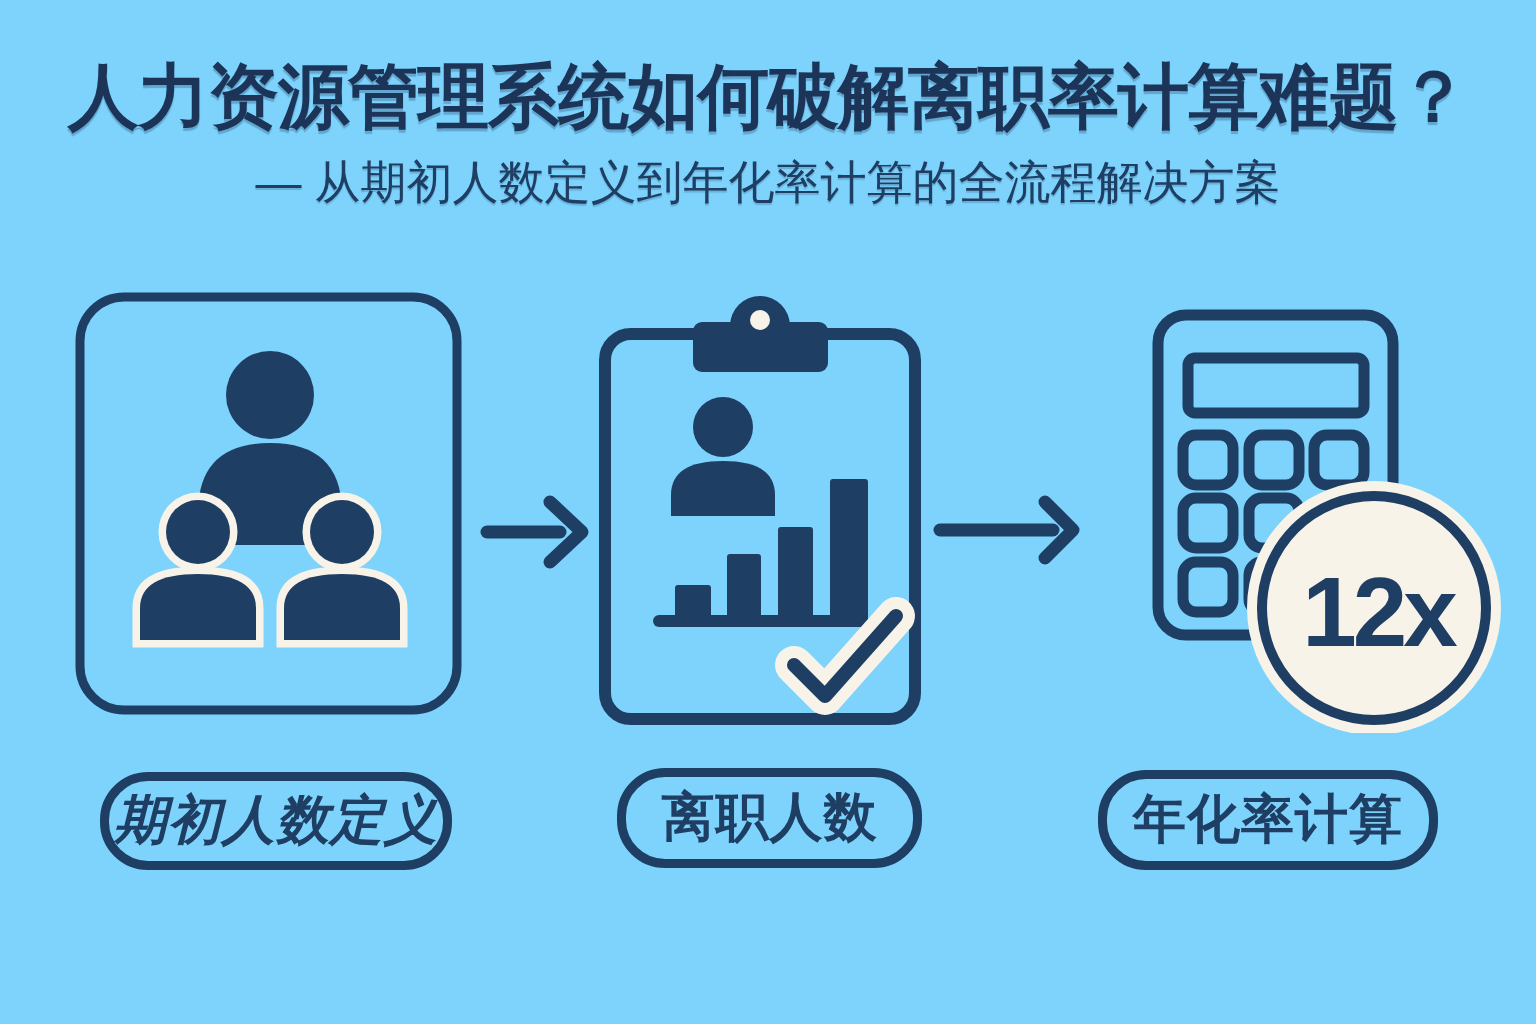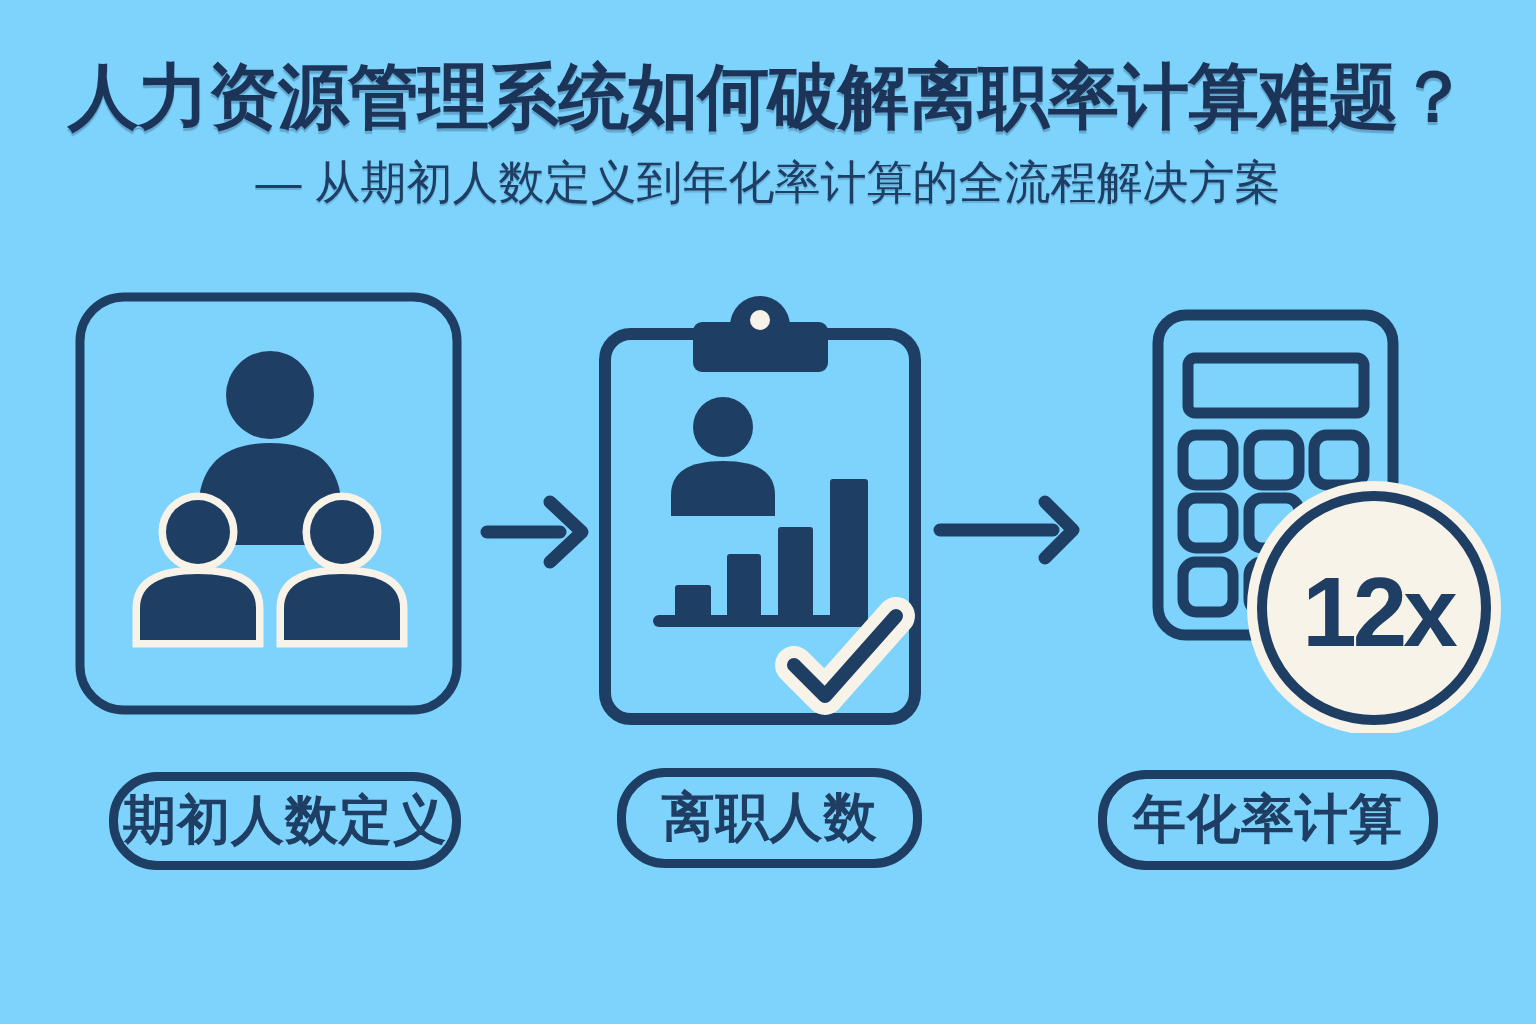--- a/index.html
+++ b/index.html
@@ -115,21 +115,21 @@
         </g>
       </g>
       <g>
         <circle cx="223" cy="300" r="112" fill="#f8f3e9" stroke="#f8f3e9" stroke-width="30"></circle>
         <circle cx="223" cy="300" r="112" fill="#f8f3e9" stroke="#1f3e63" stroke-width="10"></circle>
         <text x="227" y="338" text-anchor="middle" font-family="Liberation Sans, DejaVu Sans, sans-serif" font-size="98" font-weight="700" letter-spacing="-4" fill="#1f3e63">12x</text>
       </g>
     </svg>
   </div>
 
-  <div class="step-label" style="left:109px;top:772px;width:352px;height:98px;">
+  <div class="step-label" style="left:100px;top:772px;width:352px;height:98px;font-style:italic;">
     <span>期初人数定义</span>
   </div>
 
   <div class="step-label" style="left:617px;top:768px;width:305px;height:100px;">
     <span>离职人数</span>
   </div>
 
   <div class="step-label" style="left:1098px;top:770px;width:340px;height:100px;">
     <span>年化率计算</span>
   </div>

